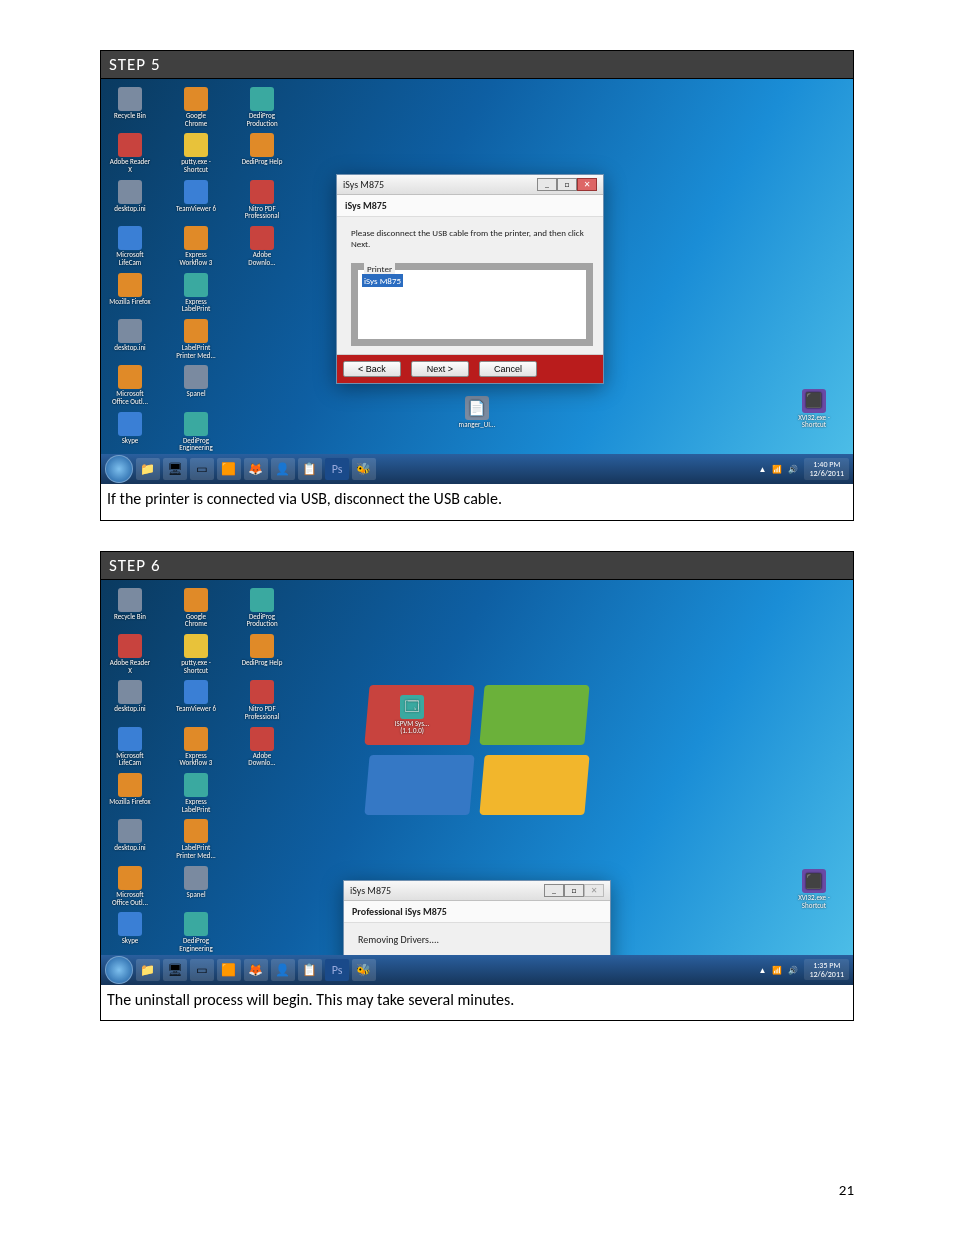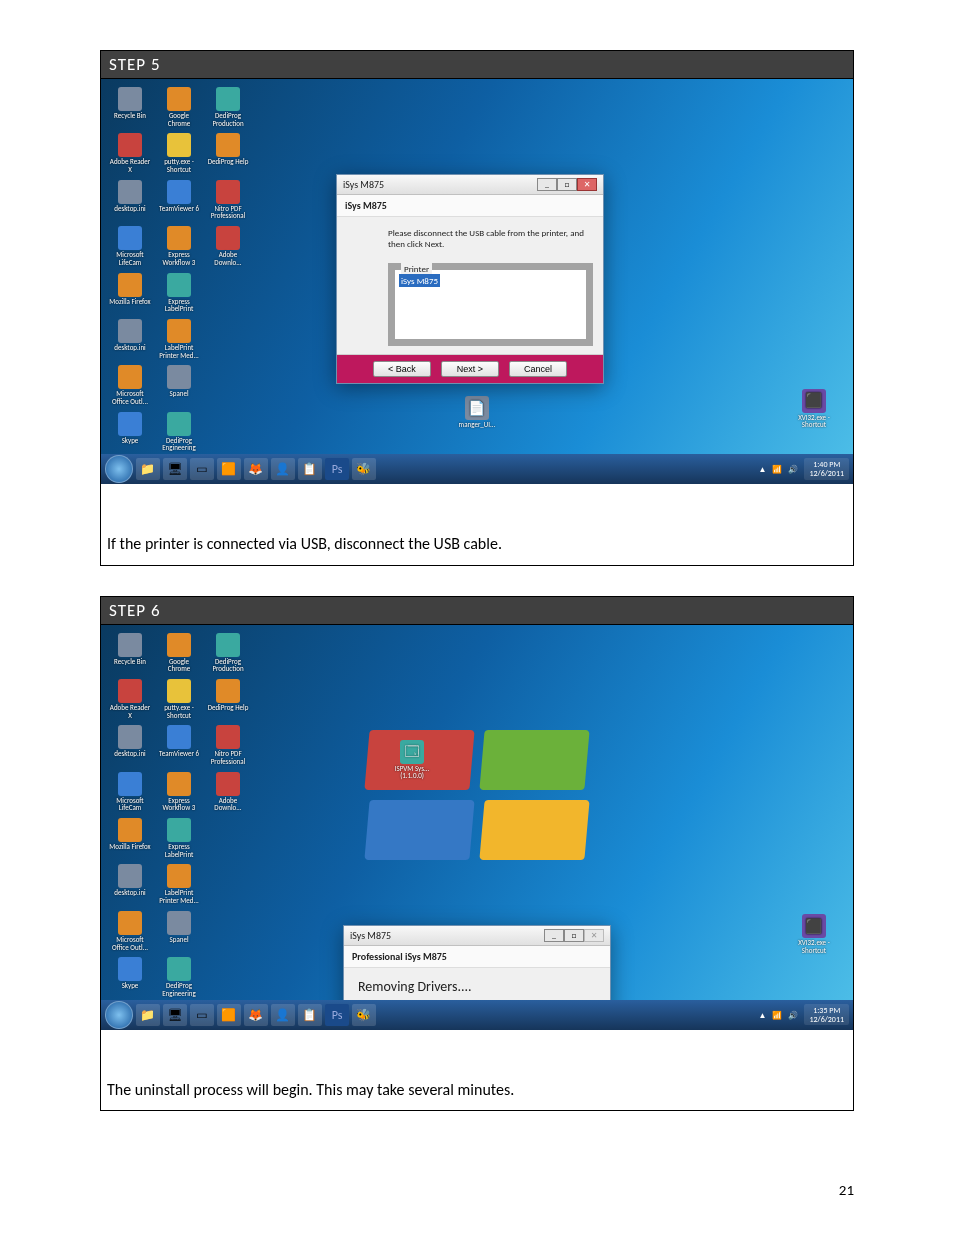--- a/index.html
+++ b/index.html
@@ -38,21 +38,21 @@
   .win-logo .q { position:absolute; width:105px; height:60px; border-radius:4px; }
   .win-logo .q1 { left:0; top:0; background:#c8433e; transform: skewX(-5deg); }
   .win-logo .q2 { right:0; top:0; background:#6bb13a; transform: skewX(-5deg); }
   .win-logo .q3 { left:0; bottom:0; background:#3578c5; transform: skewX(-5deg); }
   .win-logo .q4 { right:0; bottom:0; background:#f2b62c; transform: skewX(-5deg); }
   .desktop-icons {
     position: absolute;
     top: 8px; left: 8px;
     display: flex; flex-direction: column; gap: 6px;
   }
-  .icon-row { display:flex; gap:7px; }
+  .icon-row { display:flex; gap:24px; }
   .dicon {
     width: 42px;
     text-align: center;
     color:#fff;
     font-size:7px;
     line-height:1.1;
     text-shadow:0 0 2px #000;
   }
   .dicon .ibox {
     width:24px; height:24px; margin:0 auto 1px auto;
@@ -88,40 +88,39 @@
     border-bottom:1px solid #c0c0c0;
     padding:3px 6px;
     display:flex;justify-content:space-between;align-items:center;
     font-size:10px;
   }
   .dlg-winbtns{display:flex;gap:0;}
   .dlg-winbtns span{display:inline-block;width:20px;height:13px;border:1px solid #888;font-size:8px;text-align:center;line-height:11px;}
   .dlg-winbtns .close{background:#d66;color:#fff;border-color:#933;}
   .dlg-winbtns .min,.dlg-winbtns .max{background:#e8e8e8;}
   .dlg-sub{padding:4px 8px;font-weight:bold;border-bottom:1px solid #ddd;background:#fafafa;}
-  .dlg-body{padding:10px 10px 8px 14px;margin-left:37px;}
+  .dlg-body{padding:10px 10px 8px 14px;}
   .dlg-msg{font-size:9px;margin-bottom:14px;}
   .dlg-group{border:7px solid #a3a3a3;padding:4px;position:relative;background:#fff;}
   .dlg-group-label{position:absolute;top:-7px;left:6px;background:#f0f0f0;padding:0 3px;font-size:9px;}
   .printer-sel{background:#2a6cc0;color:#fff;padding:1px 2px;display:inline-block;font-size:9px;}
   .spacer{height:48px;}
-  .dlg-footer{background:#be185d;border-top:1px solid #d0d0d0;padding:6px;display:flex;justify-content:center;gap:10px;}
+  .dlg-footer{background:#b91c1c;border-top:1px solid #d0d0d0;padding:6px;display:flex;justify-content:flex-start;gap:10px;}
   .dlg-btn{
     min-width:58px;padding:2px 10px;font-size:9px;
     background:linear-gradient(#fdfdfd,#e2e2e2);
     border:1px solid #8a8a8a;border-radius:2px;
   }
   .dlg2-body{padding:10px 14px;}
   .progress{height:10px;width:230px;border:1px solid #8aa8c8;background:#e8eef5;}
   .caption {
     font-size: 16px;
     padding: 4px 6px 10px 6px;
     line-height:1.35;
     background:#fff;
-    margin-top:45px;
   }
   .page-num{
     position:absolute;
     right:100px;
     bottom:36px;
     font-size:15px;
   }
 </style>
 </head>
 <body>
@@ -294,21 +293,21 @@
       <div class="dlg-title">
         <span>iSys M875</span>
         <span class="dlg-winbtns">
           <span class="min">_</span>
           <span class="max">□</span>
           <span class="close" style="background:#e8e8e8;color:#999;border-color:#bbb;">✕</span>
         </span>
       </div>
       <div class="dlg-sub">Professional iSys M875</div>
       <div class="dlg2-body">
-        <div style="font-size:14px;margin-bottom:15px;">Removing Drivers....</div>
+        <div style="font-size:10px;margin-bottom:15px;">Removing Drivers....</div>
         <div class="progress"></div>
       </div>
     </div>
 
     <div class="taskbar">
       <div class="tb-left">
         <div class="start-orb"></div>
         <div class="tb-btn">📁</div>
         <div class="tb-btn">🖥</div>
         <div class="tb-btn">▭</div>

